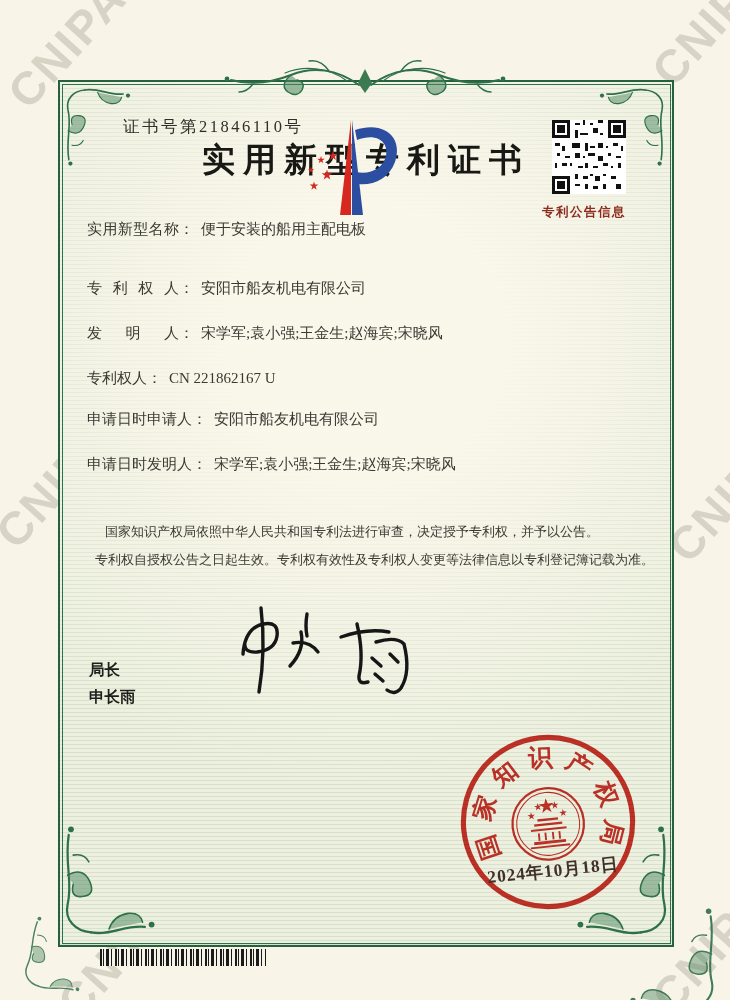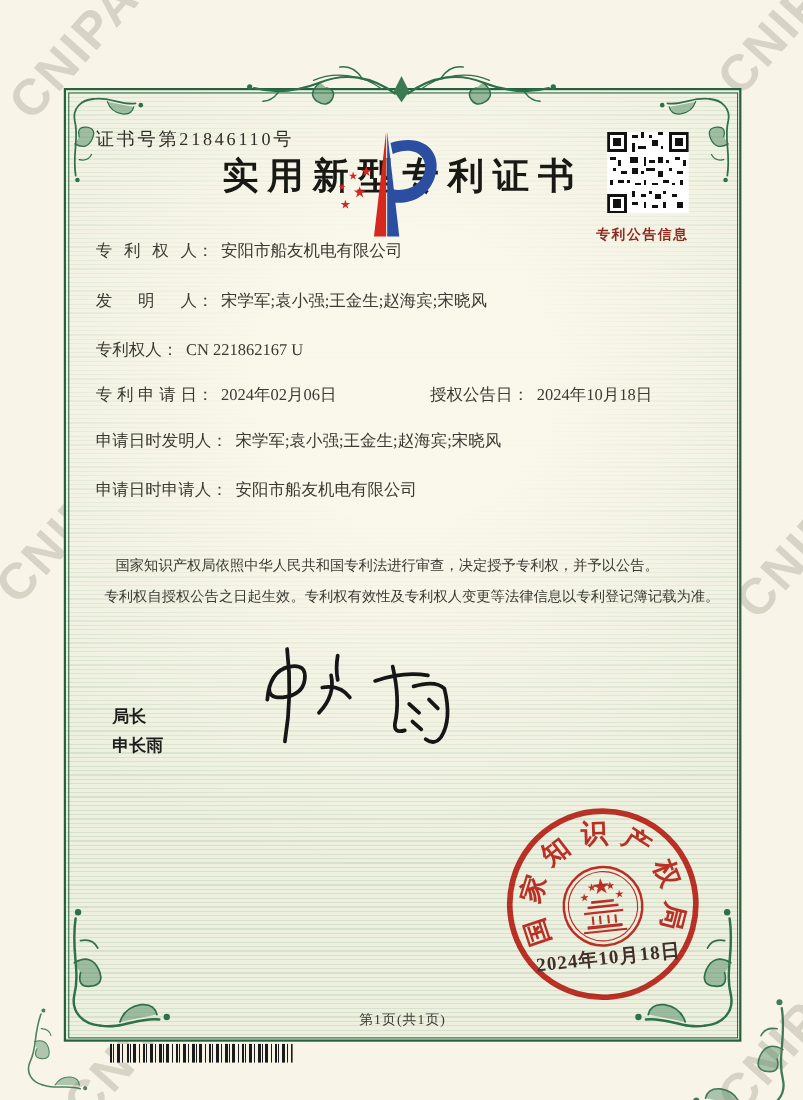--- a/index.html
+++ b/index.html
@@ -23,21 +23,21 @@
     background-color:#edf0df;
     background-image:
       radial-gradient(ellipse 75% 52% at 50% 30%, rgba(250,247,235,0.97) 30%, rgba(250,247,235,0.35) 72%, rgba(250,247,235,0) 100%),
       repeating-linear-gradient(0deg, rgba(108,150,112,0.17) 0 1px, rgba(255,255,255,0) 1px 4px);
   }
   .frame::before{
     content:"";position:absolute;inset:1.5px;border:1px solid #2e7048;pointer-events:none;
   }
   .content{position:absolute;inset:0;padding:28px 27px 0;box-sizing:border-box;}
   
-  .cert-no{font-size:16.5px;letter-spacing:2.5px;color:#2f2e28;margin-top:6px;}
+  .cert-no{font-size:16.5px;letter-spacing:2.5px;color:#2f2e28;margin-top:6px;margin-left:36px;}
   .logo{position:absolute;left:239px;top:36px;}
   .qr-wrap{position:absolute;left:482px;top:38px;width:84px;text-align:right;}
   .qr-caption{font-size:12.5px;font-weight:bold;color:#8e2a1e;letter-spacing:1.5px;margin-top:6px;}
   .title{
     text-align:center;font-size:33px;font-weight:bold;
     letter-spacing:8px;color:#181815;
   }
   
   .fields{margin-top:36px;font-size:15px;color:#3a3a33;}
   .row{display:flex;margin-bottom:25px;line-height:20px;}
@@ -47,21 +47,21 @@
   .lbl.auto{width:auto;text-align-last:auto;}
   .colon{margin-right:7px;}
   .row.gap-lg{margin-bottom:39px;}
   .row.gap-sm{margin-bottom:21px;}
   
   .legal{margin-top:44px;font-size:13px;color:#3a3a33;line-height:28px;margin-left:-8px;margin-right:-10px;}
   .legal .l1{text-indent:2em;white-space:nowrap;}
   .legal .l2{white-space:nowrap;margin-left:16px;}
   
   .sign-area{position:relative;height:150px;margin-top:28px;}
-  .signer{position:absolute;left:15px;top:54px;font-family:"Liberation Sans",sans-serif;
+  .signer{position:absolute;left:2px;top:54px;font-family:"Liberation Sans",sans-serif;
     font-size:15.5px;font-weight:600;color:#1e1e1c;line-height:27px;}
   .autograph{position:absolute;left:128px;top:0px;}
   
   .page-foot{position:absolute;left:0;right:0;bottom:9px;text-align:center;
     font-size:12.5px;color:#3a3a33;letter-spacing:1px;}
   
   .seal{position:absolute;left:454px;top:728px;width:188px;height:188px;
     transform:rotate(-6deg);mix-blend-mode:multiply;opacity:0.93;}
   .barcode{
     position:absolute;left:100px;top:949px;width:166px;height:17px;
@@ -193,38 +193,37 @@
           <rect x="20" y="25" width="1" height="2"></rect>
             <rect x="25" y="25" width="2" height="2"></rect>
         </g>
       </svg>
       <div class="qr-caption">专利公告信息</div>
     </div>
 
     <div class="title">实用新型专利证书</div>
 
     <div class="fields">
+      <div class="row gap-lg">
+        <div class="cell"><span class="lbl">实用新型名称</span><span class="colon">：</span><span>便于安装的船用主配电板</span></div>
+      </div>
       <div class="row">
         <div class="cell"><span class="lbl">专利权人</span><span class="colon">：</span><span>安阳市船友机电有限公司</span></div>
       </div>
       <div class="row">
         <div class="cell"><span class="lbl">发明人</span><span class="colon">：</span><span>宋学军;袁小强;王金生;赵海宾;宋晓风</span></div>
       </div>
       <div class="row gap-sm">
         <div class="cell"><span class="lbl auto">专利权人</span><span class="colon">：</span><span>CN 221862167 U</span></div>
       </div>
-      <div class="row gap-sm">
-        <div class="cell fixed"><span class="lbl">专利申请日</span><span class="colon">：</span><span>2024年02月06日</span></div>
-        <div class="cell"><span class="lbl auto">授权公告日</span><span class="colon">：</span><span>2024年10月18日</span></div>
+      <div class="row">
+        <div class="cell"><span class="lbl auto">申请日时申请人</span><span class="colon">：</span><span>安阳市船友机电有限公司</span></div>
       </div>
       <div class="row">
         <div class="cell"><span class="lbl auto">申请日时发明人</span><span class="colon">：</span><span>宋学军;袁小强;王金生;赵海宾;宋晓风</span></div>
-      </div>
-      <div class="row">
-        <div class="cell"><span class="lbl auto">申请日时申请人</span><span class="colon">：</span><span>安阳市船友机电有限公司</span></div>
       </div>
     </div>
 
     <div class="legal">
       <div class="l1">国家知识产权局依照中华人民共和国专利法进行审查，决定授予专利权，并予以公告。</div>
       <div class="l2">专利权自授权公告之日起生效。专利权有效性及专利权人变更等法律信息以专利登记簿记载为准。</div>
     </div>
 
     <div class="sign-area">
       <div class="signer">
@@ -241,21 +240,20 @@
           <path d="M126,35 q26,-9 48,-5"></path>
           <path d="M142,22 q7,30 2,52 q-1,9 9,6"></path>
           <path d="M161,40 q20,-6 28,2 q7,28 -3,44 q-6,8 -14,2"></path>
           <path d="M157,56 l9,8"></path>
           <path d="M175,52 l8,8"></path>
           <path d="M160,72 l8,7"></path>
         </g>
       </svg>
     </div>
 
-    <div class="page-foot">第1页(共1页)</div>
   </div>
 </div>
 
 <svg class="orn orn-top" width="300" height="46" viewBox="-150 -23 300 46">
   <use href="#otl"></use>
   <use href="#otl" transform="scale(-1,1)"></use>
   <path d="M0,-14 L7,0 L0,10 L-7,0 Z" fill="#3c7b52"></path>
 </svg>
 <svg class="orn corner-tl" width="80" height="80" viewBox="0 0 100 100">
     <use href="#cornerFl"></use>

